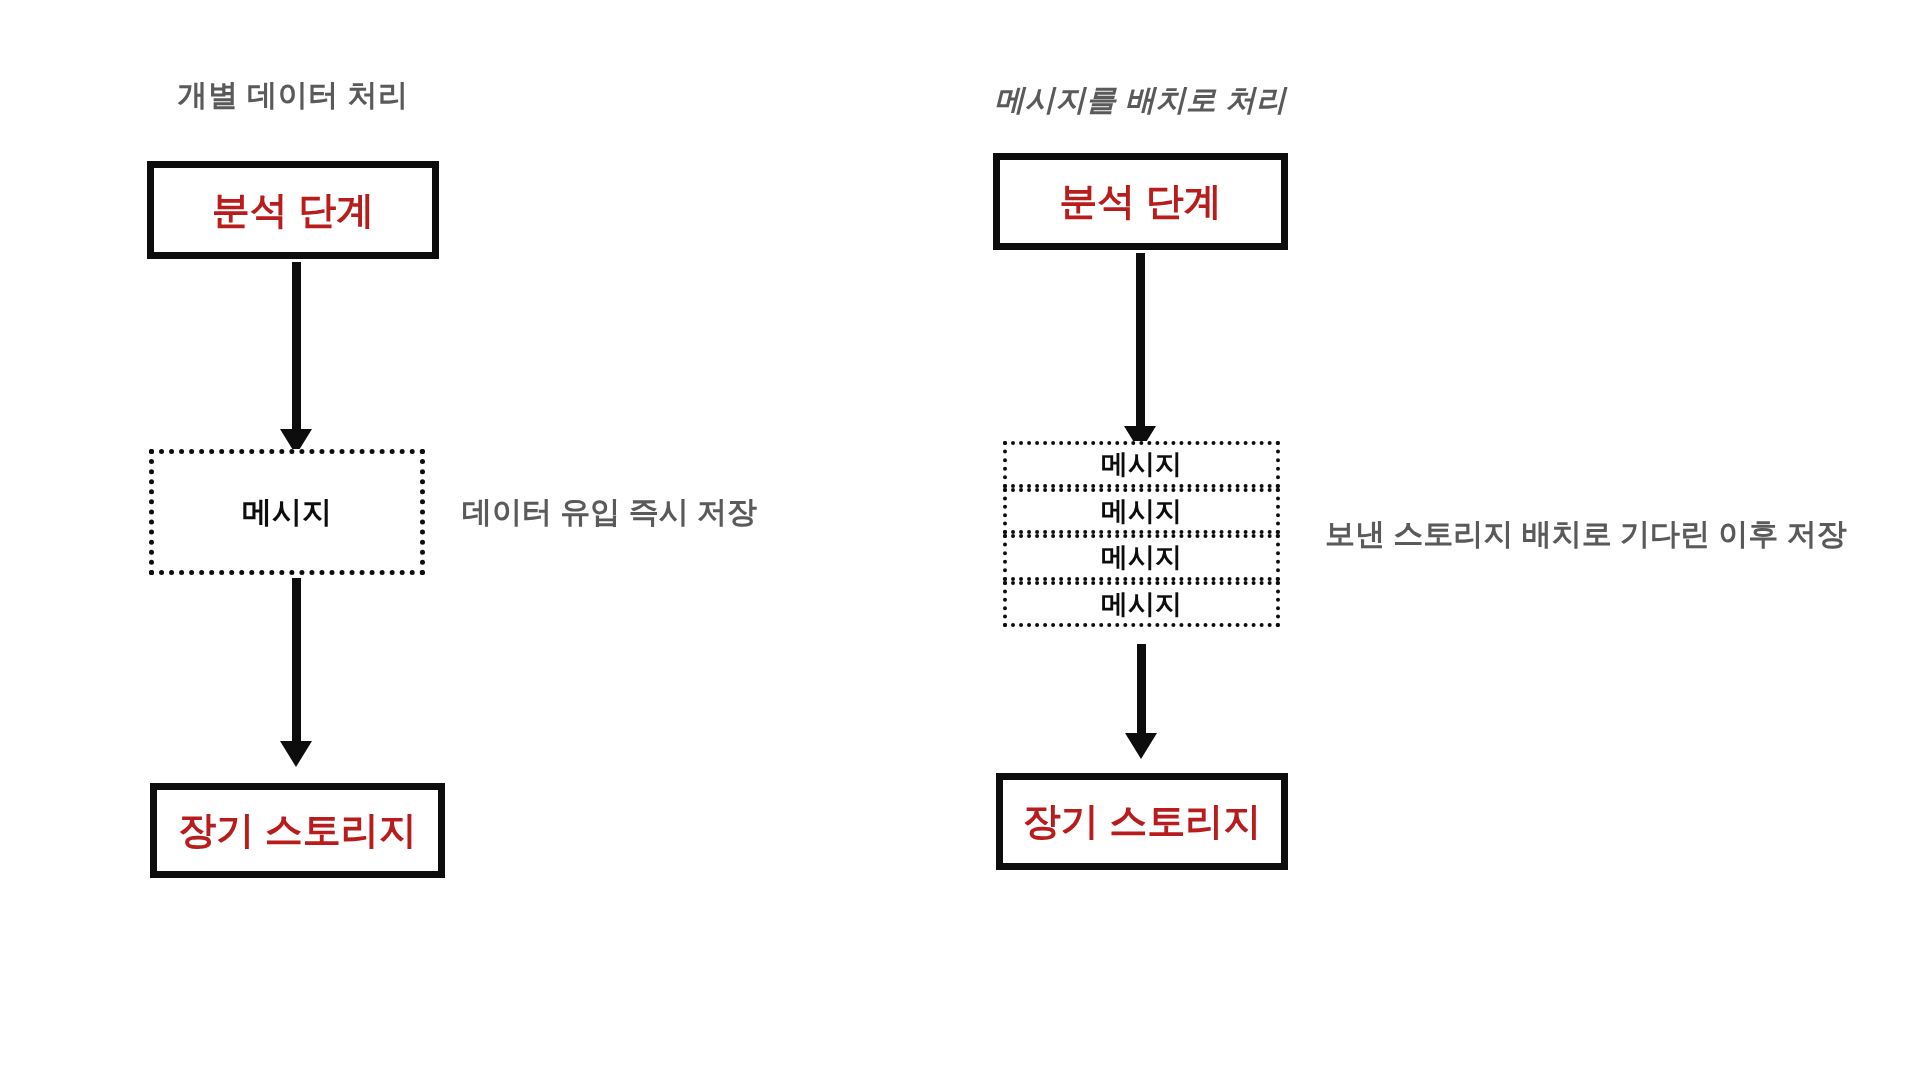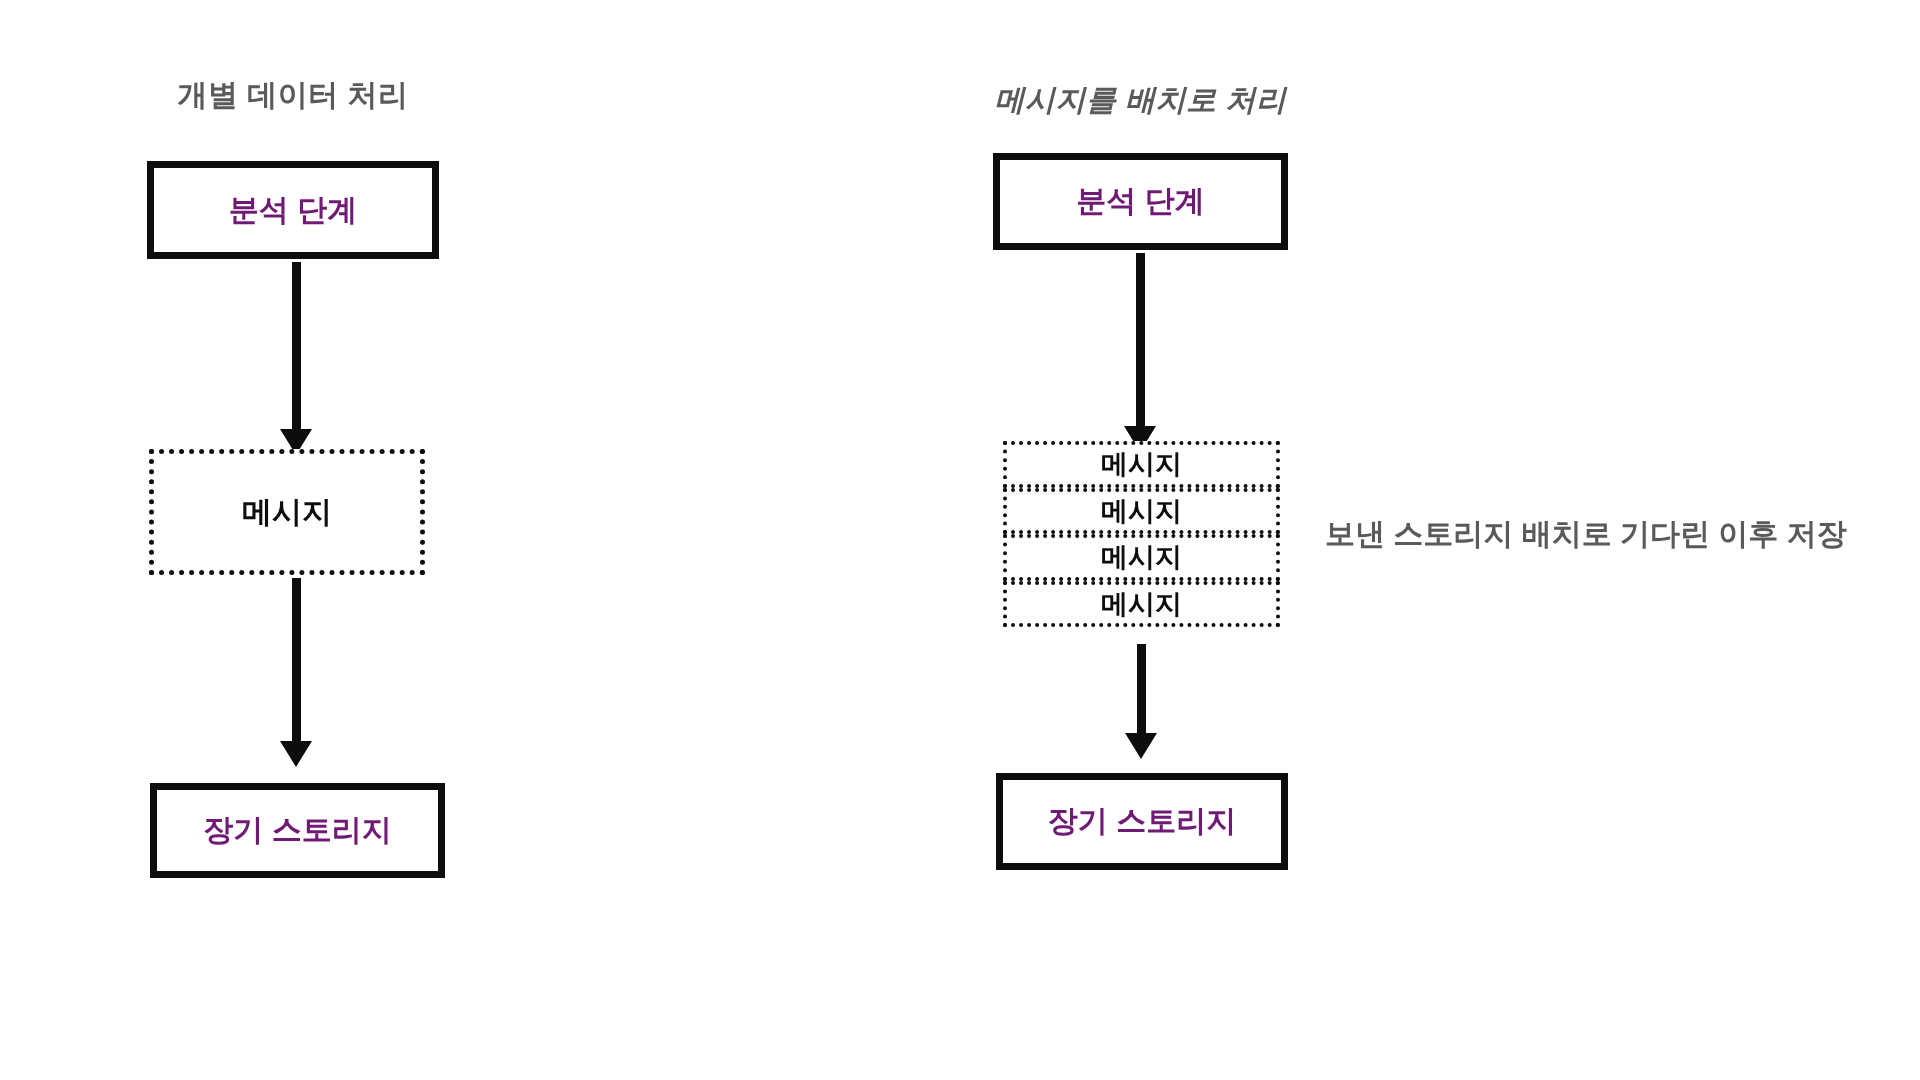--- a/index.html
+++ b/index.html
@@ -26,23 +26,23 @@
     letter-spacing: 0.5px;
     white-space: nowrap;
   }
 
   .node {
     border: 7px solid #0d0d0d;
     background: #ffffff;
     display: flex;
     align-items: center;
     justify-content: center;
-    font-size: 30px;
+    font-size: 38px;
     font-weight: bold;
-    color: #701a75;
+    color: #b91c1c;
     white-space: nowrap;
   }
 
   .node-dotted {
     border: 5px dotted #0d0d0d;
     background: #ffffff;
     display: flex;
     align-items: center;
     justify-content: center;
     font-size: 30px;
@@ -94,20 +94,21 @@
     <span>분석 단계</span>
   </div>
 
   <div class="abs arrow-line" style="left:292px; top:262px; height:167px;"></div>
   <div class="abs arrow-head" style="left:280px; top:429px;"></div>
 
   <div class="abs node-dotted" style="left:149px; top:449px; width:276px; height:126px;">
     <span>메시지</span>
   </div>
 
+  <div class="abs annotation" style="left:462px; top:449px; height:126px;">데이터 유입 즉시 저장</div>
 
   <div class="abs arrow-line" style="left:292px; top:578px; height:163px;"></div>
   <div class="abs arrow-head" style="left:280px; top:741px;"></div>
 
   <div class="abs node" style="left:150px; top:783px; width:295px; height:95px;">
     <span>장기 스토리지</span>
   </div>
 
   <div class="abs flow-title" style="left:993px; top:80px; width:295px;font-style:italic;">메시지를 배치로 처리</div>
 

